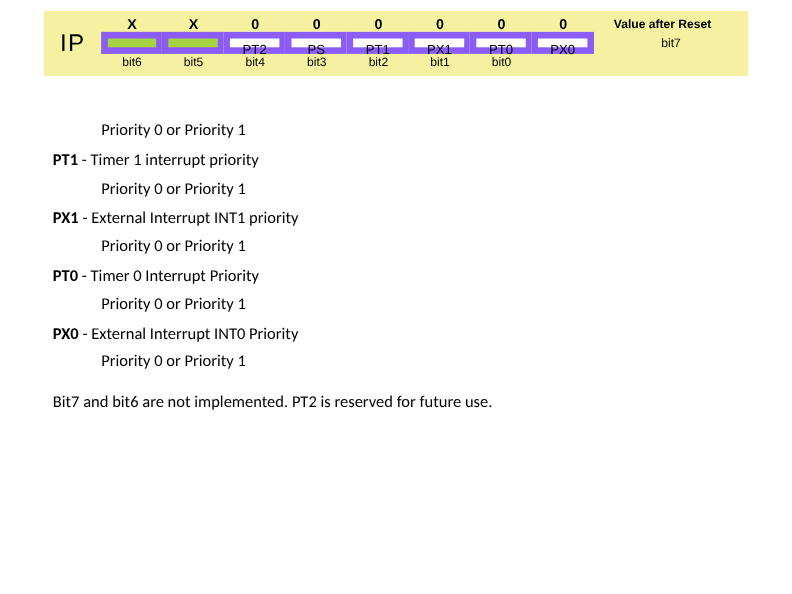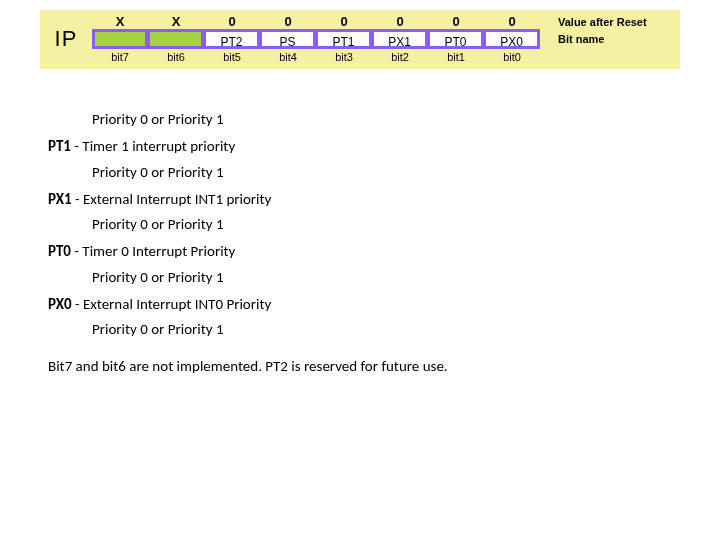--- a/index.html
+++ b/index.html
@@ -48,21 +48,21 @@
     padding-left: 6px;
     white-space: nowrap;
     margin-left: 12px;
   }
   .name-cell {
     height: 20px;
     line-height: 20px;
     text-align: center;
     font-family: Arial, sans-serif;
     font-size: 12px;
-    border: 3px solid #8b5cf6;
+    border: 6px solid #8b5cf6;
     background: #fff;
     box-sizing: border-box;
     margin-left: -1px;
   }
   .name-cell.first { margin-left: 0; }
   .name-cell.reserved { background: #a5d341; }
   .bit-cell {
     text-align: center;
     font-family: Arial, sans-serif;
     font-weight: 400;
@@ -99,21 +99,20 @@
       <div class="right-label">Value after Reset</div>
 
       <div class="name-cell first reserved"></div>
       <div class="name-cell reserved"></div>
       <div class="name-cell">PT2</div>
       <div class="name-cell">PS</div>
       <div class="name-cell">PT1</div>
       <div class="name-cell">PX1</div>
       <div class="name-cell">PT0</div>
       <div class="name-cell">PX0</div>
-      <div class="right-label">Bit name</div>
 
       <div class="bit-cell">bit7</div>
       <div class="bit-cell">bit6</div>
       <div class="bit-cell">bit5</div>
       <div class="bit-cell">bit4</div>
       <div class="bit-cell">bit3</div>
       <div class="bit-cell">bit2</div>
       <div class="bit-cell">bit1</div>
       <div class="bit-cell">bit0</div>
       <div></div>

